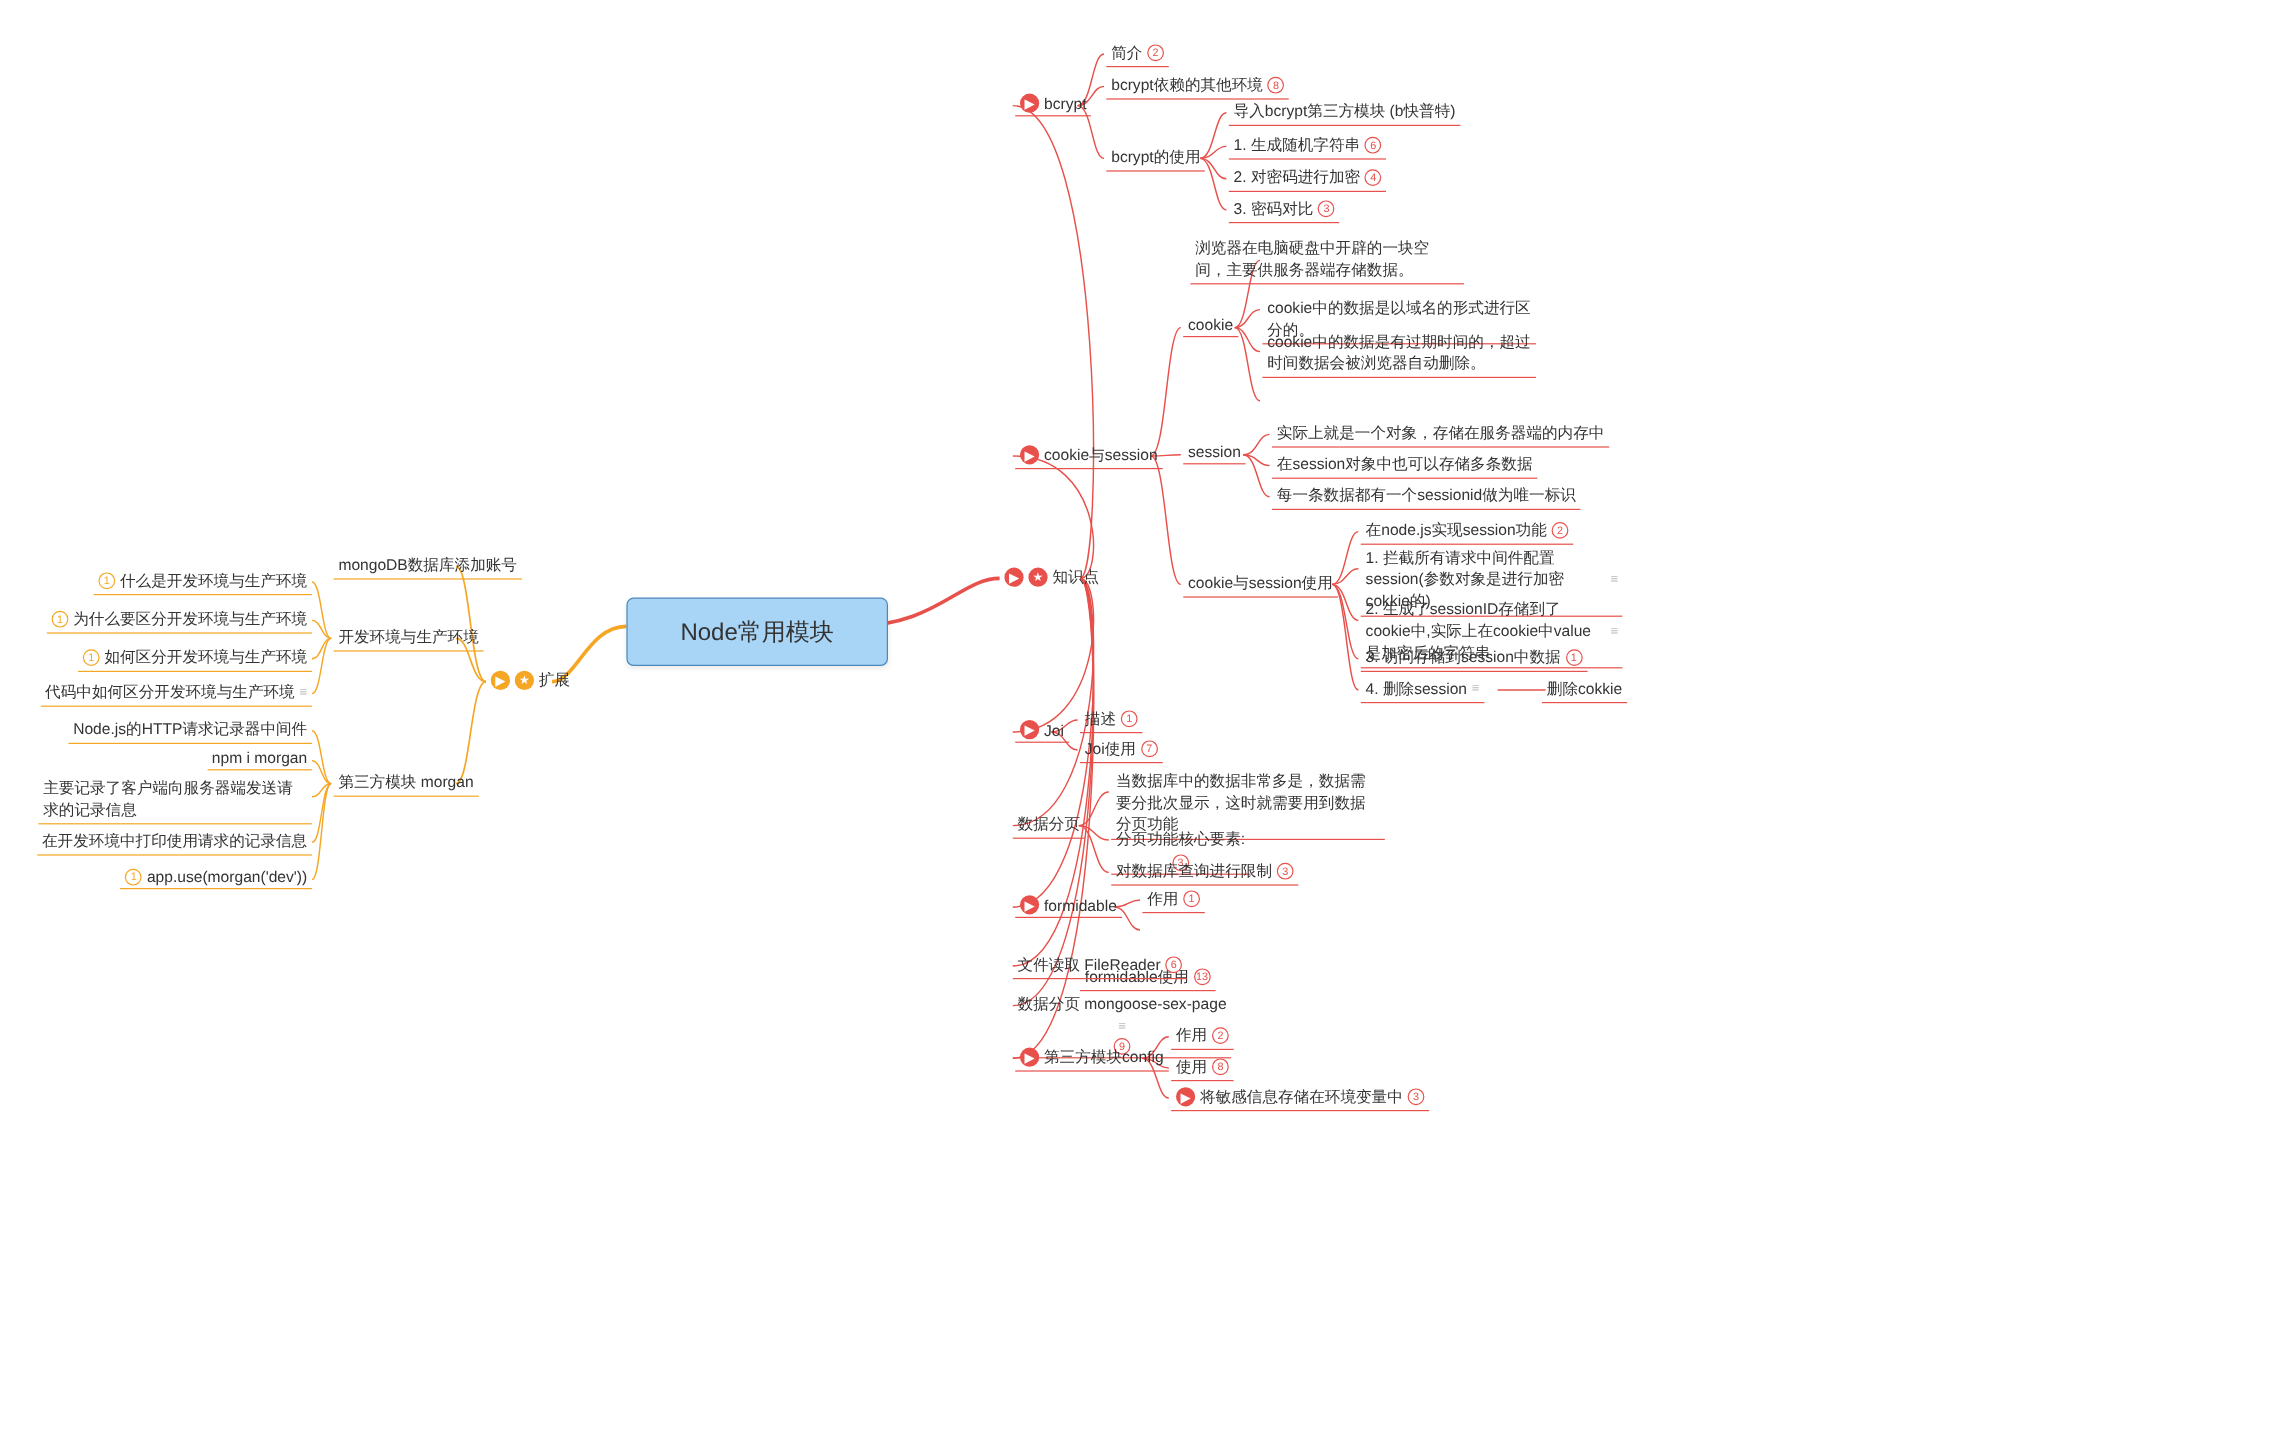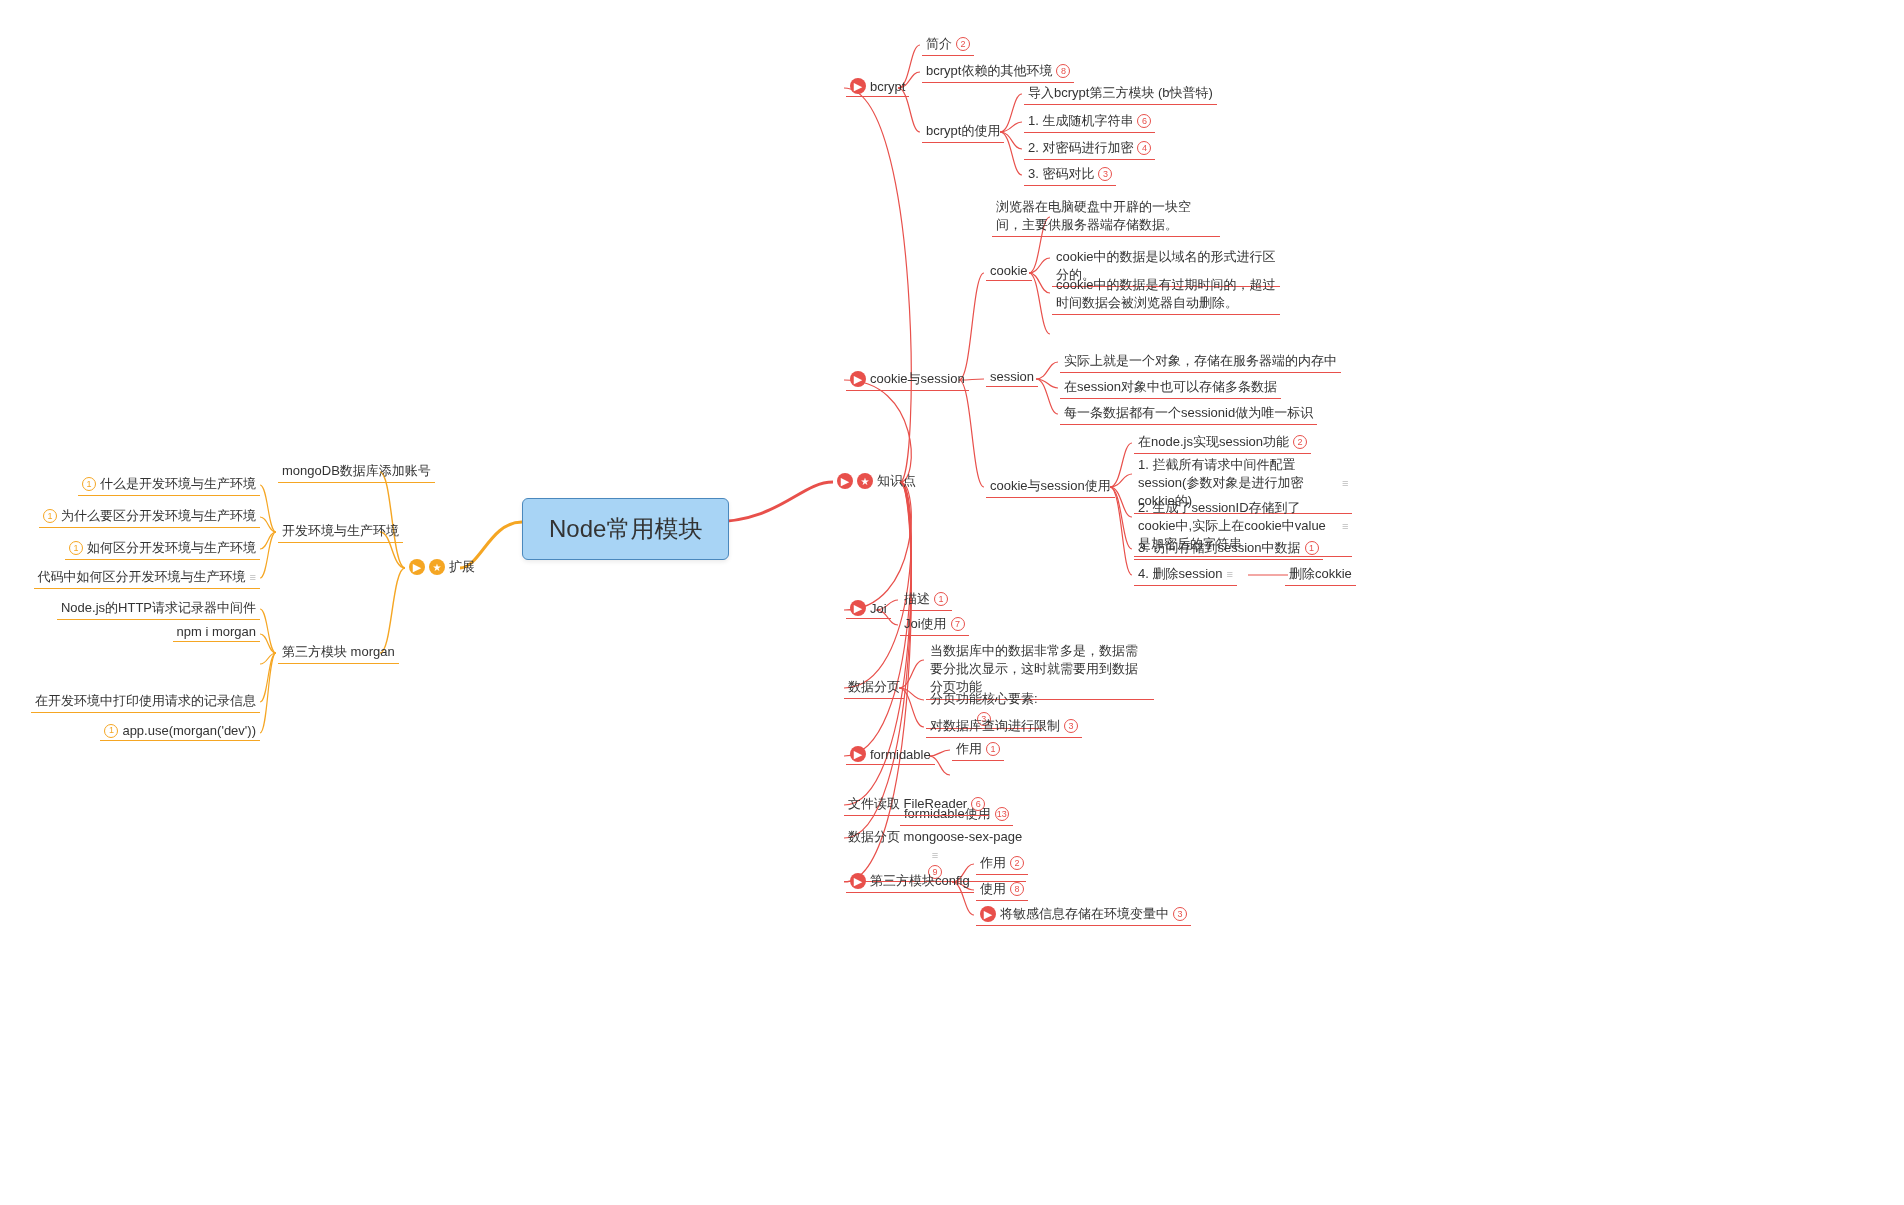--- a/index.html
+++ b/index.html
@@ -35,25 +35,25 @@
     .node {
       position: absolute;
       white-space: nowrap;
       padding: 2px 4px;
       display: flex;
       align-items: center;
       gap: 4px;
     }
     .root {
       position: absolute;
-      padding: 14px 26px;
+      padding: 14px 44px;
       background: var(--lightblue);
       border: 1px solid var(--blue-border);
       border-radius: 6px;
-      font-size: 24px;
+      font-size: 20px;
       color: #333;
       box-shadow: 0 2px 4px rgba(0,0,0,0.08);
     }
     .nodetext { display:inline-block; }
     .rule {
       position:absolute;
       height:1px;
       bottom:-1px;
       left:0; right:0;
     }
@@ -227,20 +227,24 @@
     <div class="rule orange-rule"></div>
   </div>
   <div class="node" style="right:1644px; top:597px;">
     <span class="nodetext">Node.js的HTTP请求记录器中间件</span>
     <div class="rule orange-rule"></div>
   </div>
   <div class="node" style="right:1644px; top:622px;">
     <span class="nodetext">npm i morgan</span>
     <div class="rule orange-rule"></div>
   </div>
+  <div class="node" style="right:1644px; top:646px;">
+    <span class="nodetext wrap">主要记录了客户端向服务器端发送请求的记录信息</span>
+    <div class="rule orange-rule"></div>
+  </div>
   <div class="node" style="right:1644px; top:690px;">
     <span class="nodetext">在开发环境中打印使用请求的记录信息</span>
     <div class="rule orange-rule"></div>
   </div>
   <div class="node" style="right:1644px; top:721px;">
     <span class="badge orange-badge">1</span>
     <span class="nodetext">app.use(morgan('dev'))</span>
     <div class="rule orange-rule"></div>
   </div>
 

